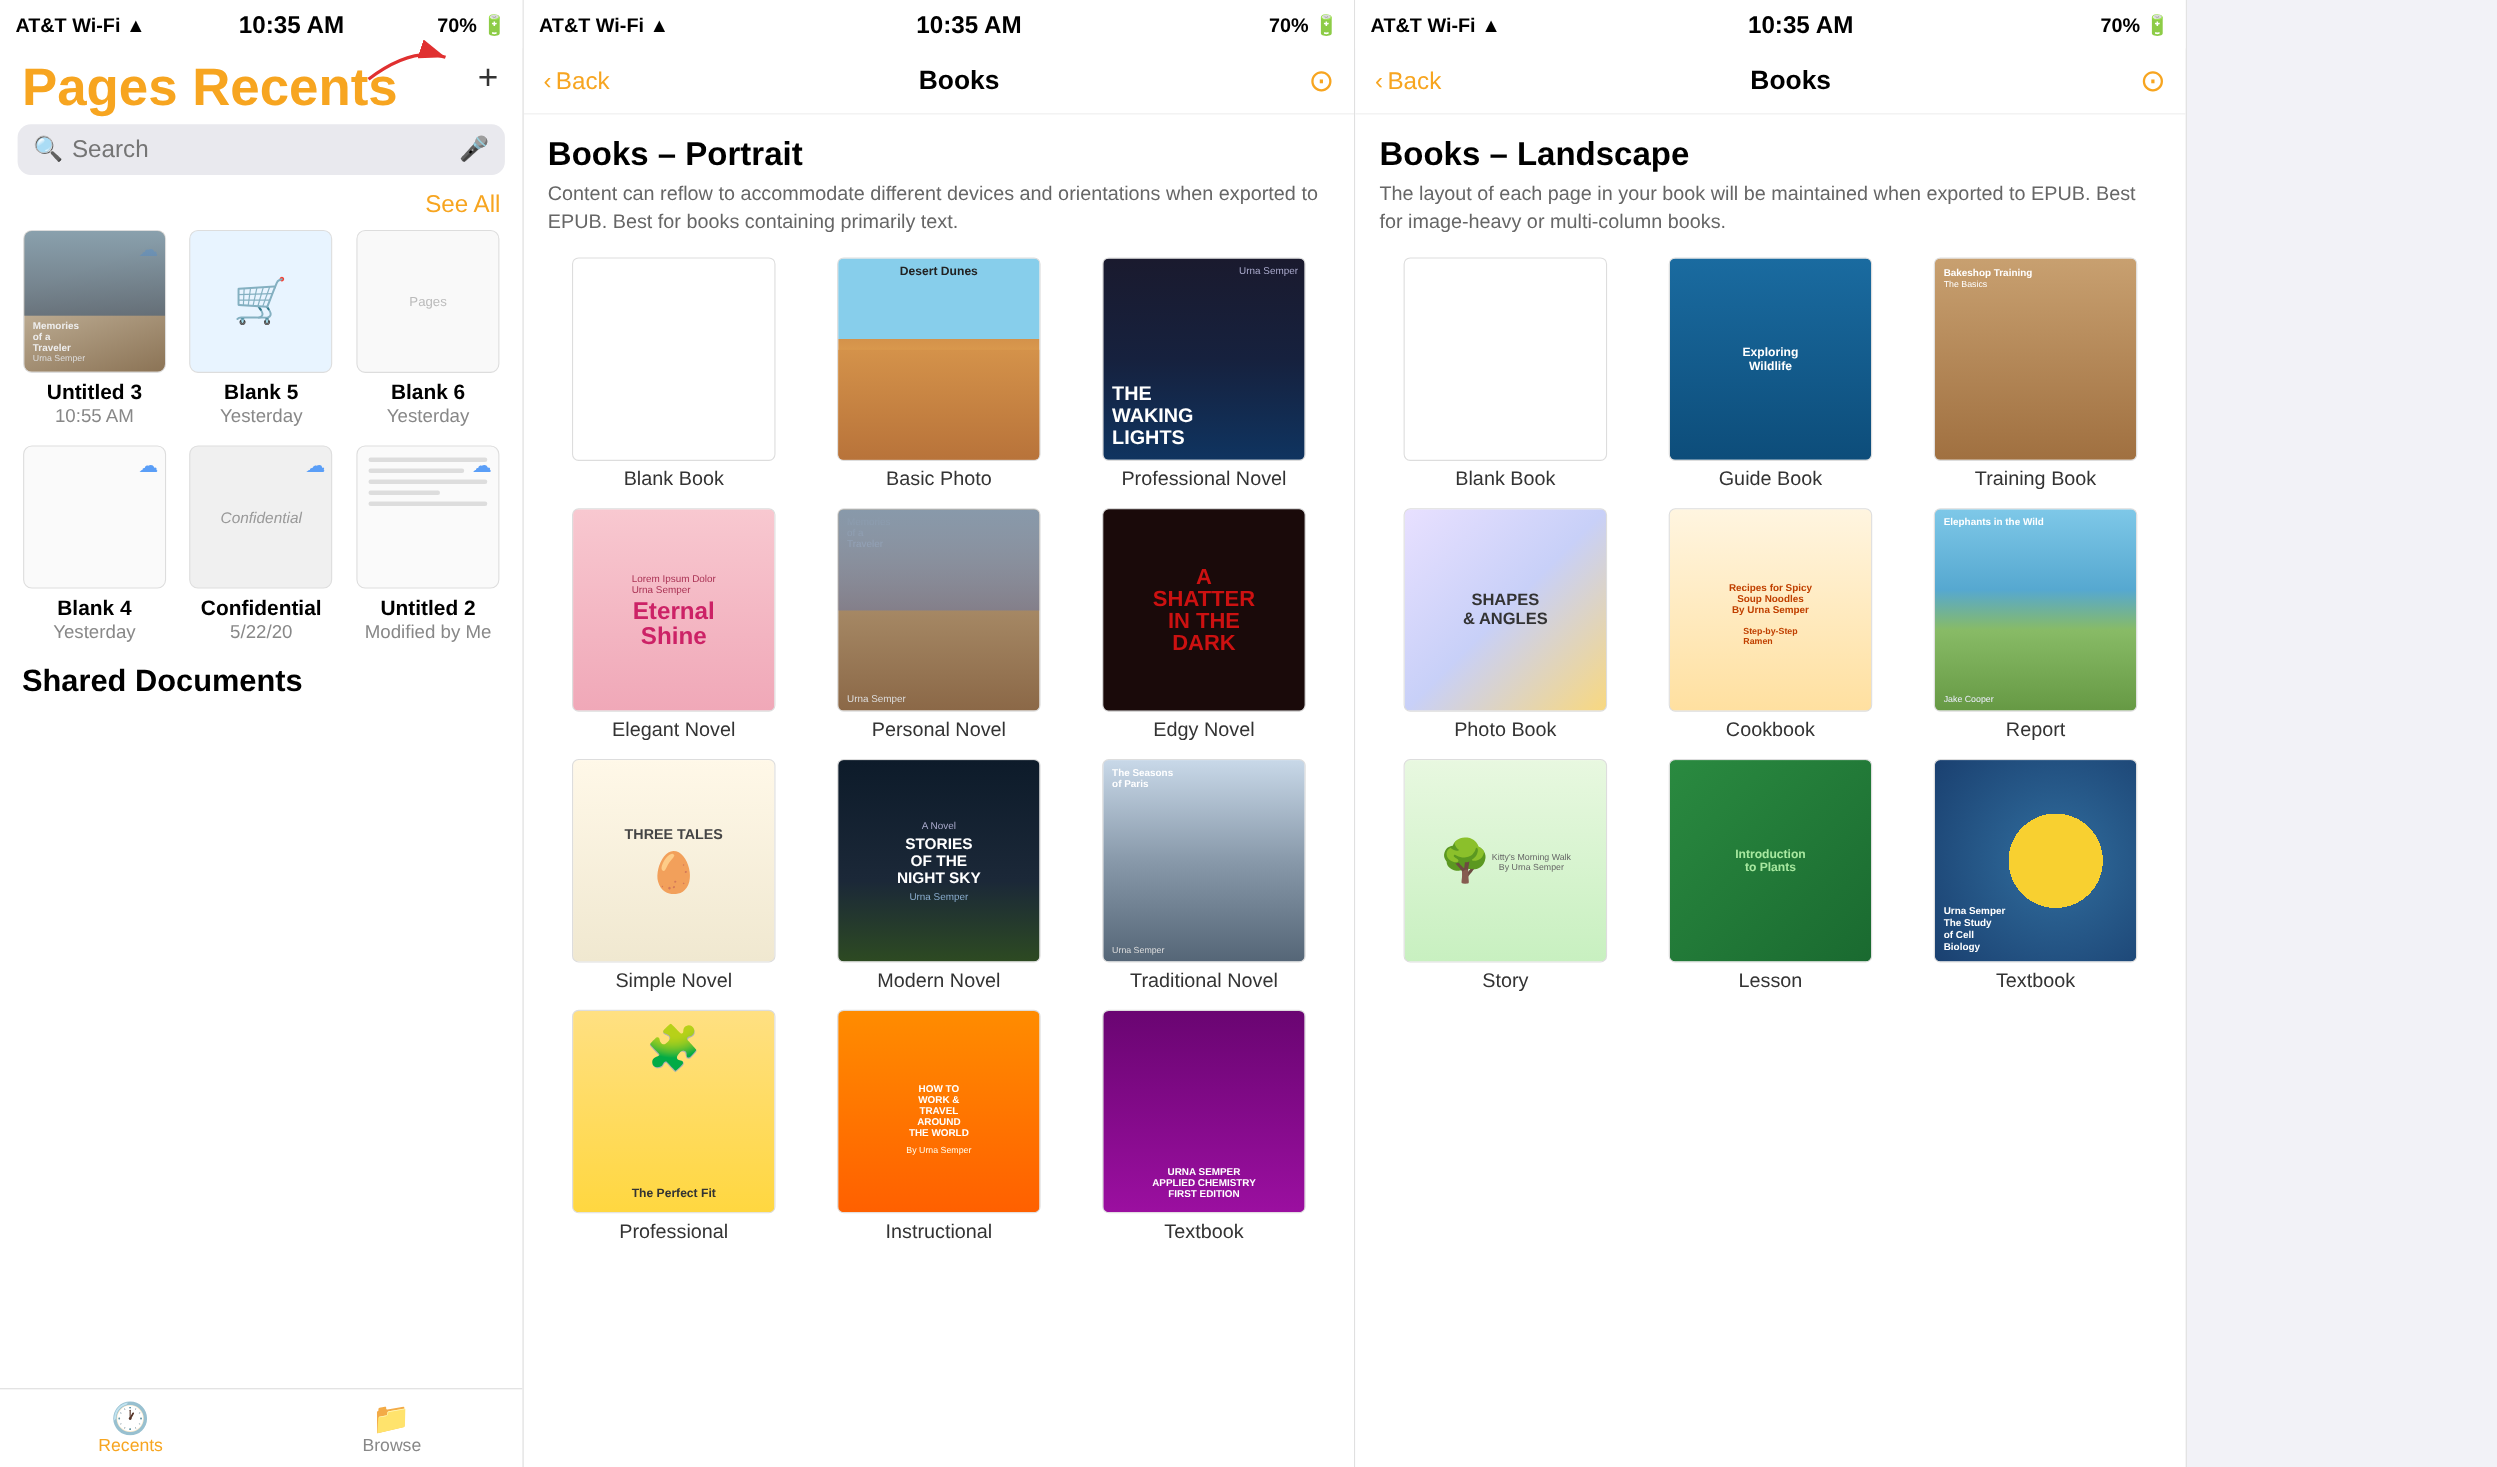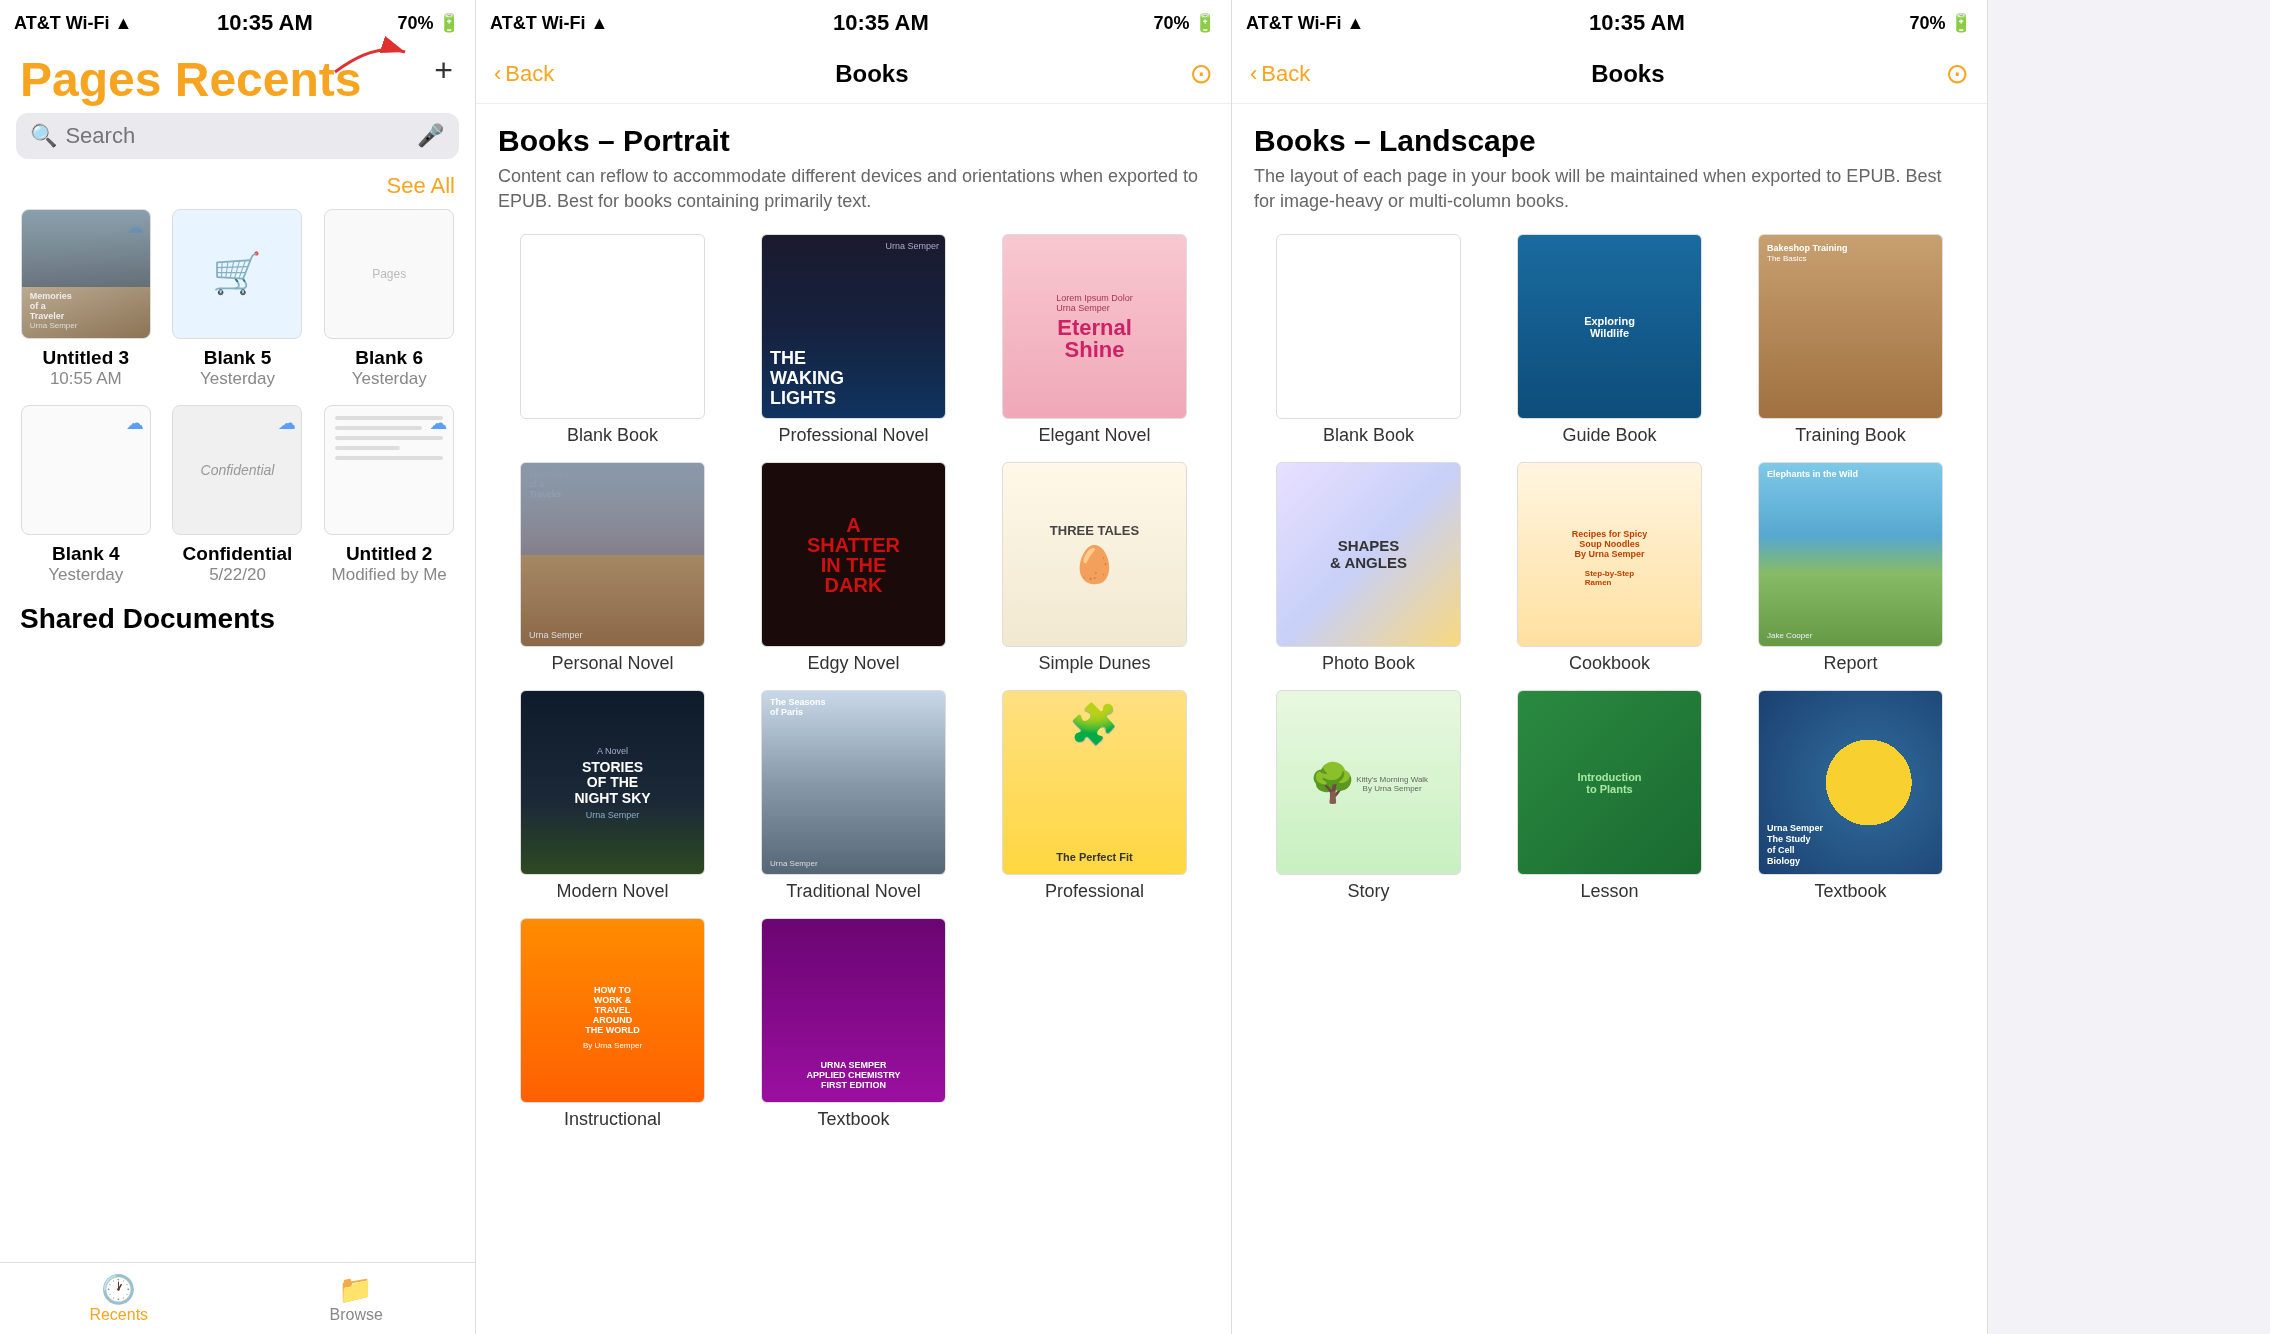--- a/index.html
+++ b/index.html
@@ -437,20 +437,27 @@
     <div class="books-section-desc">Content can reflow to accommodate different devices and orientations when exported to EPUB. Best for books containing primarily text.</div>
 
     <div class="books-grid">
 
       <div class="book-item">
         <div class="book-cover cover-blank">
         </div>
         <span class="book-label">Blank Book</span>
       </div>
 
+      <div class="book-item">
+        <div class="book-cover cover-desert-dunes">
+          <div style="position:absolute;top:6px;left:0;right:0;text-align:center;font-size:11px;font-weight:700;color:#222;">Desert Dunes</div>
+          <div style="position:absolute;bottom:0;left:0;right:0;height:55%;background:linear-gradient(180deg,#d4924a,#b8733a);"></div>
+        </div>
+        <span class="book-label">Basic Photo</span>
+      </div>
 
       <div class="book-item">
         <div class="book-cover cover-waking-lights">
           <div style="position:absolute;top:6px;right:6px;font-size:9px;color:#aac;text-align:right;">Urna Semper</div>
           <div style="position:absolute;bottom:10px;left:8px;right:8px;">
             <div style="font-size:18px;font-weight:900;color:#fff;text-transform:uppercase;line-height:1.1;">THE<br>WAKING<br>LIGHTS</div>
           </div>
         </div>
         <span class="book-label">Professional Novel</span>
       </div>
@@ -477,21 +484,21 @@
           <div style="font-size:20px;font-weight:900;color:#cc1111;text-align:center;line-height:1;text-transform:uppercase;">A<br>SHATTER<br>IN THE<br>DARK</div>
         </div>
         <span class="book-label">Edgy Novel</span>
       </div>
 
       <div class="book-item">
         <div class="book-cover cover-three-tales">
           <div style="font-size:13px;font-weight:700;color:#444;text-align:center;">THREE TALES</div>
           <div style="font-size:36px;margin-top:6px;">🥚</div>
         </div>
-        <span class="book-label">Simple Dunes</span>
+        <span class="book-label">Simple Novel</span>
       </div>
 
       <div class="book-item">
         <div class="book-cover cover-night-sky">
           <div style="font-size:9px;color:#aac;text-align:center;margin-bottom:4px;">A Novel</div>
           <div style="font-size:14px;font-weight:800;color:#fff;text-align:center;line-height:1.1;">STORIES<br>OF THE<br>NIGHT SKY</div>
           <div style="font-size:9px;color:#88aacc;margin-top:4px;text-align:center;">Urna Semper</div>
         </div>
         <span class="book-label">Modern Novel</span>
       </div>

